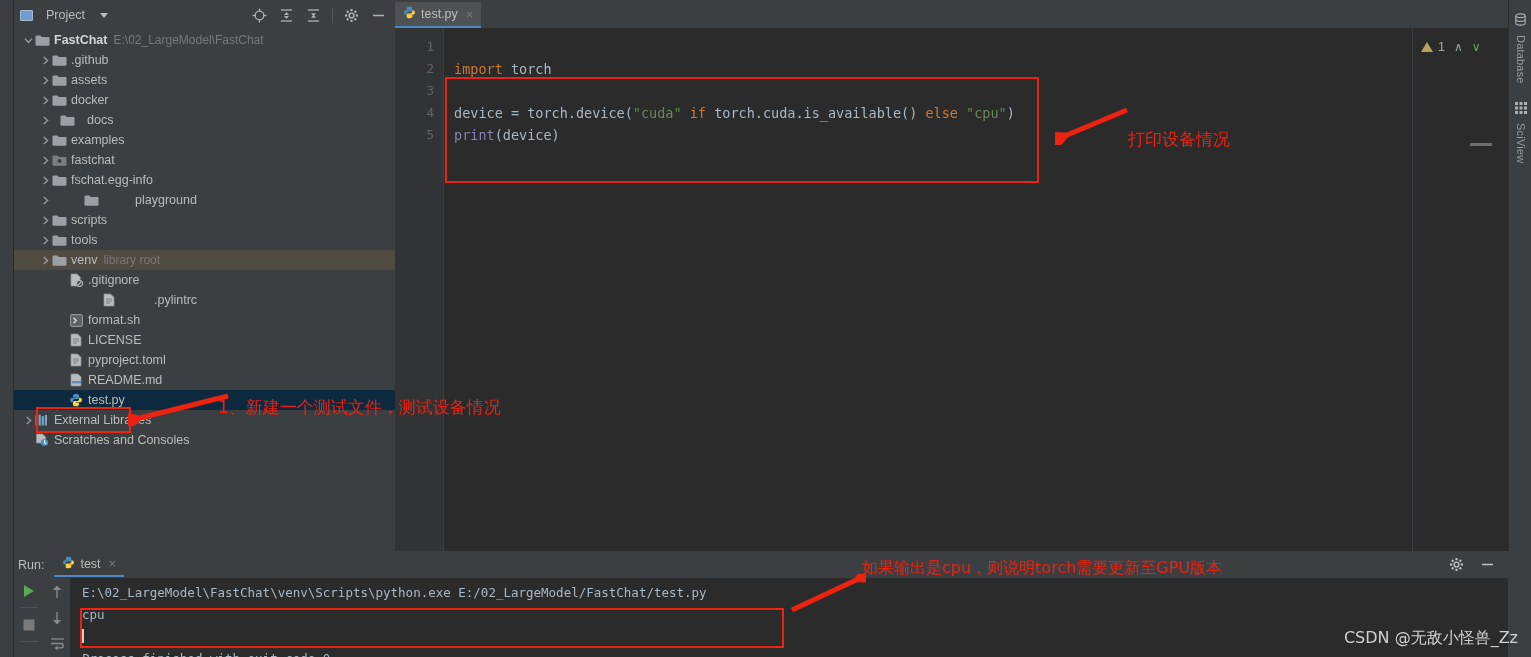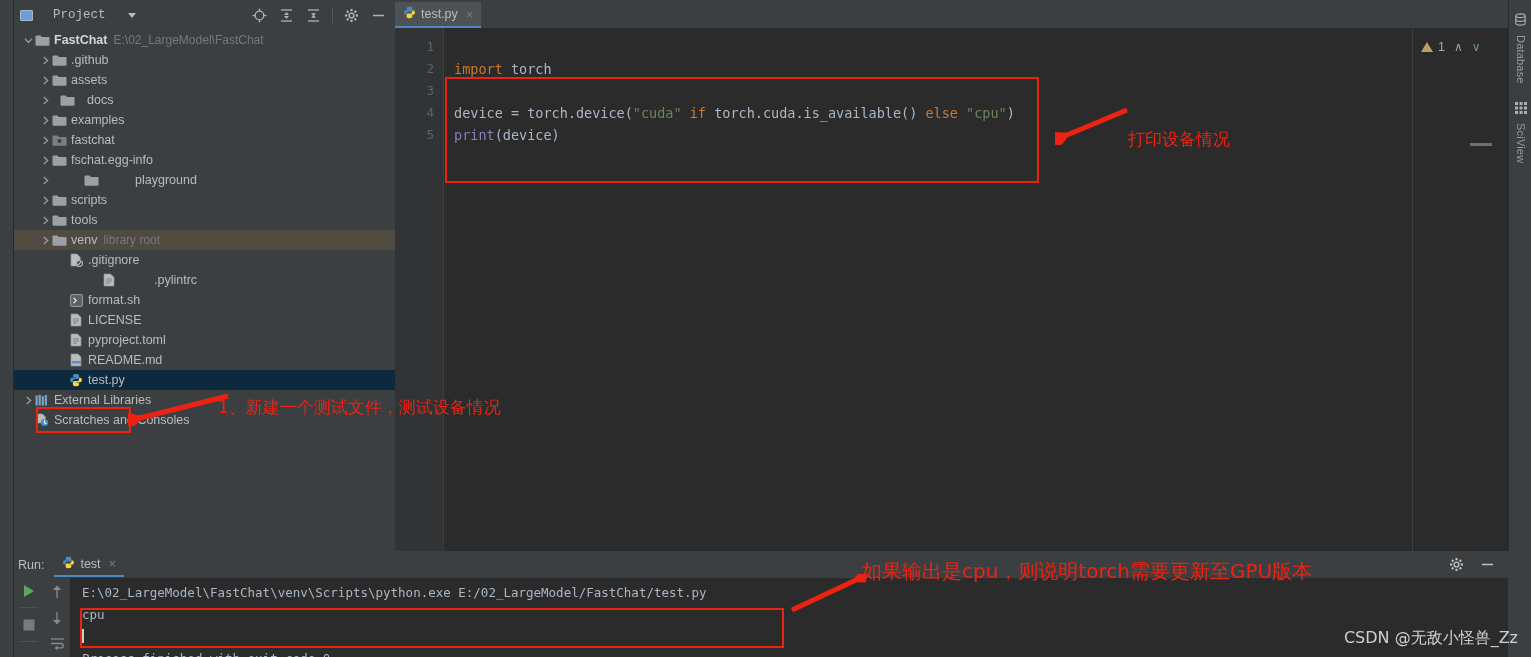--- a/index.html
+++ b/index.html
@@ -20,21 +20,21 @@
 
   
   .project-panel {
     position: absolute; left: 14px; top: 0; width: 381px; height: 551px;
     background: #3c3f41;
   }
   .proj-header {
     height: 30px; display: flex; align-items: center;
     padding: 0 4px 0 6px; background: #3c3f41;
   }
-  .proj-title-wrap { display: flex; align-items: center; gap: 20px; font-family: Liberation Mono, monospace; }
+  .proj-title-wrap { display: flex; align-items: center; gap: 13px; }
   .proj-box-icon {
     width: 13px; height: 11px; border: 1.6px solid #a9b7c6; border-radius: 1px;
     background: #6b9fd4;
   }
   .proj-title { color: #bbbbbb; font-size: 12.5px; }
   .caret-down {
     width: 0; height: 0; border-left: 4px solid transparent;
     border-right: 4px solid transparent; border-top: 5px solid #bbbbbb;
     margin-left: 2px;
   }
@@ -148,21 +148,21 @@
   .caretbar { display: inline-block; width: 2px; height: 14px; background: #cfcfcf; vertical-align: -2px; }
   .console-box {
     position: absolute; left: 66px; top: 30px; width: 704px; height: 40px;
     border: 2.5px solid #ee2211; pointer-events: none;
   }
 
   
   .ann { position: absolute; color: #ee2211; font-family: "DejaVu Sans", sans-serif; white-space: nowrap; pointer-events: none; }
   .ann-tree  { left: 218px; top: 396px; font-size: 17px; }
   .ann-code  { left: 1128px; top: 128px; font-size: 17px; }
-  .ann-run   { left: 862px; top: 558px; font-size: 20px; }
+  .ann-run   { left: 862px; top: 558px; font-size: 16px; }
   .ann-box-tree { position: absolute; left: 36px; top: 407px; width: 95px; height: 26px; border: 2.5px solid #ee2211; pointer-events: none; }
   .arrow-svg { position: absolute; pointer-events: none; }
 
   .watermark {
     position: absolute; right: 13px; bottom: 8px; color: #d0d0d0;
     font-size: 16px; font-family: "DejaVu Sans", sans-serif;
   }
 </style>
 </head>
 <body>
@@ -265,20 +265,33 @@
             <svg width="9" height="9" viewBox="0 0 9 9">
               <path d="M2.8 1 L6.6 4.5 L2.8 8" fill="none" stroke="#9a9a9a" stroke-width="1.4"></path>
             </svg>
           </span>
           <span class="ic">
             <svg width="15" height="13" viewBox="0 0 15 13">
               <path d="M0.5 2.2 A0.8 0.8 0 0 1 1.3 1.4 H5.4 L6.8 2.9 H13.7 A0.8 0.8 0 0 1 14.5 3.7 V11 A0.8 0.8 0 0 1 13.7 11.8 H1.3 A0.8 0.8 0 0 1 0.5 11 Z" fill="#9aa0a4"></path>
             </svg>
           </span>
           <span class="lbl">assets</span>
+        </div>
+        <div class="row" style="padding-left: 25px;">
+          <span class="arrow">
+            <svg width="9" height="9" viewBox="0 0 9 9">
+              <path d="M2.8 1 L6.6 4.5 L2.8 8" fill="none" stroke="#9a9a9a" stroke-width="1.4"></path>
+            </svg>
+          </span>
+          <span class="ic">
+            <svg width="15" height="13" viewBox="0 0 15 13">
+              <path d="M0.5 2.2 A0.8 0.8 0 0 1 1.3 1.4 H5.4 L6.8 2.9 H13.7 A0.8 0.8 0 0 1 14.5 3.7 V11 A0.8 0.8 0 0 1 13.7 11.8 H1.3 A0.8 0.8 0 0 1 0.5 11 Z" fill="#9aa0a4"></path>
+            </svg>
+          </span>
+          <span class="lbl">docker</span>
         </div>
         <div class="row" style="padding-left: 25px; gap: 8px;">
           <span class="arrow">
             <svg width="9" height="9" viewBox="0 0 9 9">
               <path d="M2.8 1 L6.6 4.5 L2.8 8" fill="none" stroke="#9a9a9a" stroke-width="1.4"></path>
             </svg>
           </span>
           <span class="ic">
             <svg width="15" height="13" viewBox="0 0 15 13">
               <path d="M0.5 2.2 A0.8 0.8 0 0 1 1.3 1.4 H5.4 L6.8 2.9 H13.7 A0.8 0.8 0 0 1 14.5 3.7 V11 A0.8 0.8 0 0 1 13.7 11.8 H1.3 A0.8 0.8 0 0 1 0.5 11 Z" fill="#9aa0a4"></path>

